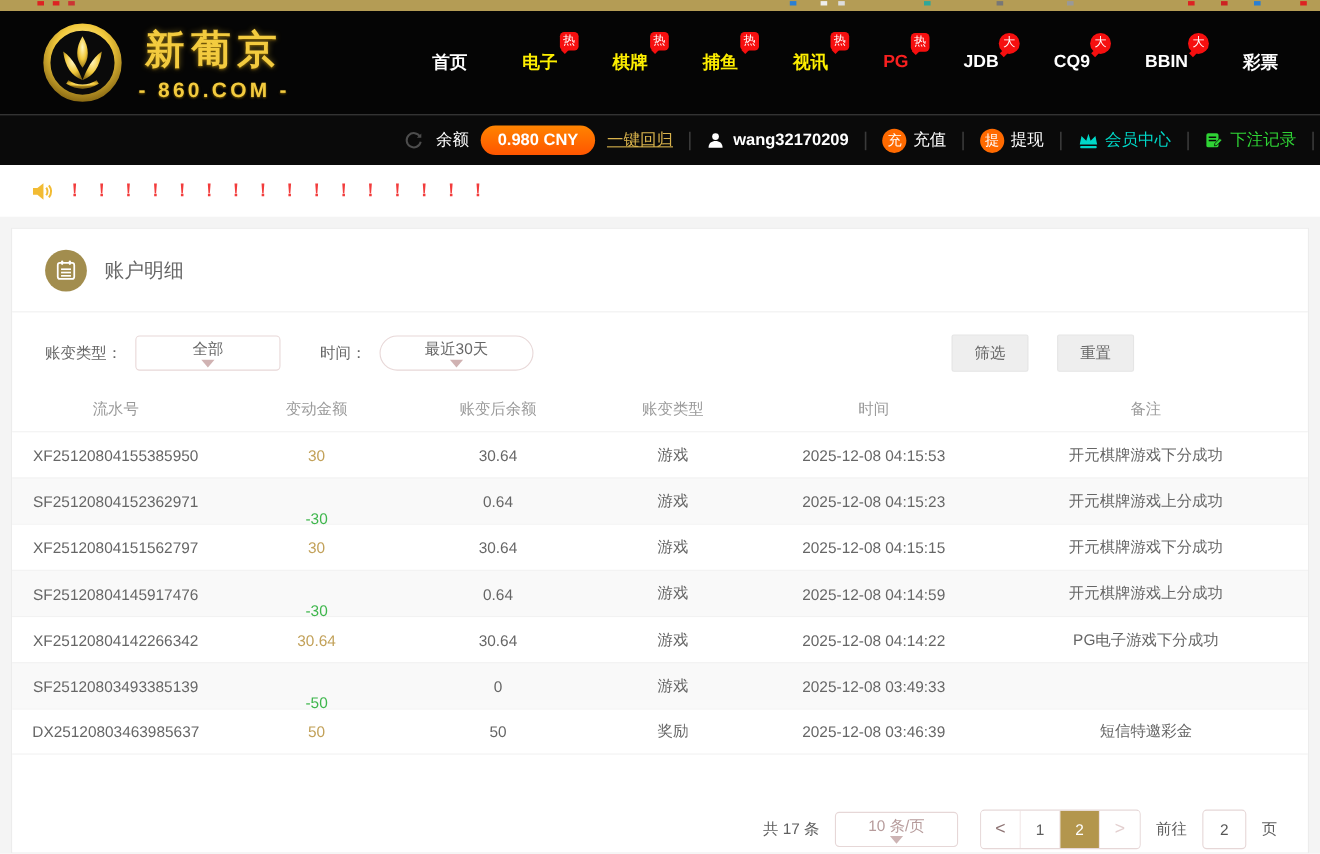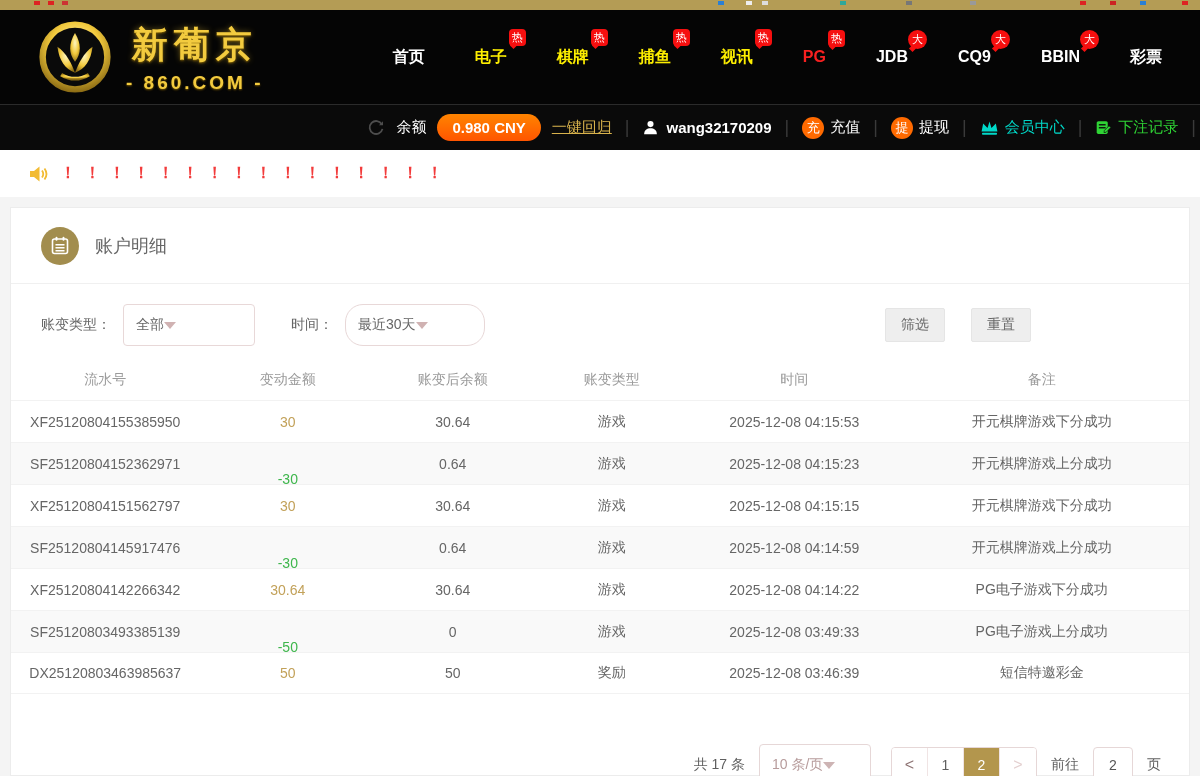--- a/index.html
+++ b/index.html
@@ -56,29 +56,29 @@
   
   .card { margin:10px 10px 0; background:#fff; border:1px solid #ececec; height:569px; position:relative; }
   .card-title-row { display:flex; align-items:center; gap:16px; height:76px; padding:0 30px;
     border-bottom:1px solid #f0f0f0; }
   .title-icon { width:38px; height:38px; border-radius:50%; background:#a28d4e; display:flex;
     align-items:center; justify-content:center; }
   .page-title { font-size:18px; font-weight:normal; color:#666; }
 
   .filter-row { display:flex; align-items:center; padding:20px 30px 0; gap:12px; }
   .filter-label { color:#666; font-size:14px; }
-  .select { height:42px; border:1px solid #e8d8d8; border-radius:4px; background:#fff; display:flex;
-    align-items:center; justify-content:flex-start; padding:0 12px; cursor:pointer; color:#666;
-    font-size:14px; }
+  .select { height:32px; border:1px solid #e8d8d8; border-radius:4px; background:#fff; display:flex;
+    align-items:center; justify-content:center; padding:0 12px; cursor:pointer; color:#666;
+    font-size:14px;flex-direction:column; }
   .select.w-type { width:132px; margin-right:24px; }
   .select.w-time { width:140px;border-radius:18px; }
   .caret { width:0; height:0; border-left:6px solid transparent; border-right:6px solid transparent;
     border-top:7px solid #d0b2b2; }
   .filter-spacer { flex:1; }
-  .btn-plain { width:60px; height:34px; background:#eeeeee; border:1px solid #e5e5e5; color:#666;
+  .btn-plain { width:70px; height:34px; background:#eeeeee; border:1px solid #e5e5e5; color:#666;
     font-size:14px; cursor:pointer; margin-left:14px; border-radius:2px;
     font-family:"Liberation Sans","DejaVu Sans",sans-serif; }
 
   .table { margin-top:14px; }
   .t-head, .t-row { display:flex; align-items:center; }
   .t-head { height:40px; color:#9a9a9a; font-size:14px; }
   .t-row { height:42px; border-top:1px solid #f2f2f2; color:#666; font-size:14px; background:#fff; }
   .t-row.alt { background:#f9f9f9; }
   .t-row:last-child { border-bottom:1px solid #f2f2f2; }
   .cell { text-align:center; }
@@ -313,21 +313,20 @@
         <span class="cell col4">游戏</span>
         <span class="cell col5">2025-12-08 04:14:22</span>
         <span class="cell col6">PG电子游戏下分成功</span>
       </div>
       <div class="t-row alt">
         <span class="cell col1">SF25120803493385139</span>
         <span class="cell col2 amt-neg">-50</span>
         <span class="cell col3">0</span>
         <span class="cell col4">游戏</span>
         <span class="cell col5">2025-12-08 03:49:33</span>
-        <span class="cell col6">PG电子游戏上分成功</span>
       </div>
       <div class="t-row">
         <span class="cell col1">DX25120803463985637</span>
         <span class="cell col2 amt-pos">50</span>
         <span class="cell col3">50</span>
         <span class="cell col4">奖励</span>
         <span class="cell col5">2025-12-08 03:46:39</span>
         <span class="cell col6">短信特邀彩金</span>
       </div>
     </div>

